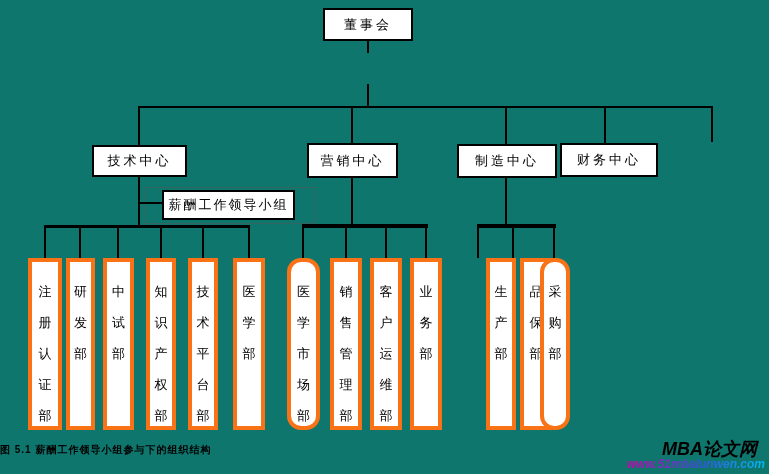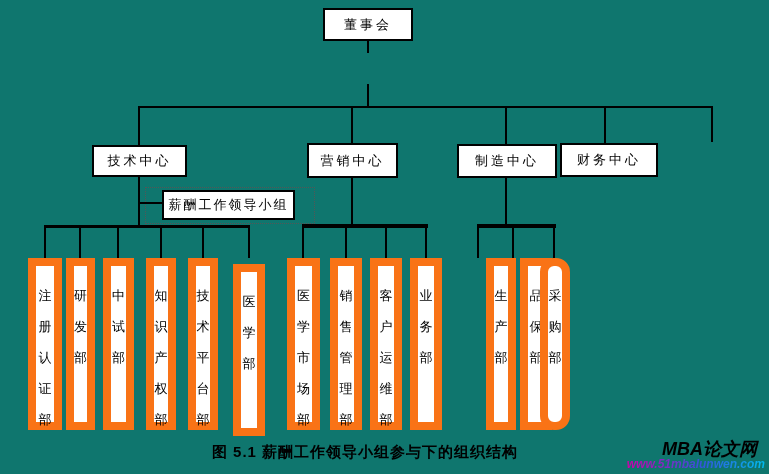--- a/index.html
+++ b/index.html
@@ -26,21 +26,21 @@
   .lg-outer{
     position:absolute;
     border:1px dotted #555;
     background:transparent;
     box-sizing:border-box;
   }
   
   .dept{
     position:absolute;
     top:258px;height:172px;
-    border:8px solid #f97316;
+    border:4px solid #f97316;
     background:#fff;
     box-sizing:border-box;
     display:flex;justify-content:center;
   }
   .vtext{
     width:15px;
     padding-top:14px;
     font-size:13px;
     line-height:31px;
     text-align:center;
@@ -48,24 +48,23 @@
   }
   
   .vline{position:absolute;width:2px;background:#000;}
   .hline{position:absolute;height:2px;background:#000;}
   .hline.t3{height:3px;}
   .hline.t4{height:4px;}
   
   .caption{
     position:absolute;
     left:0;top:443px;width:730px;
-    text-align:center;
     font-family:"Liberation Sans","DejaVu Sans",sans-serif;
     font-weight:bold;
-    font-size:15px;
+    font-size:10px;
     letter-spacing:1px;
   }
   
   .wm-name{
     position:absolute;
     right:12px;top:437px;
     font-family:"Liberation Sans","DejaVu Sans",sans-serif;
     font-weight:bold;font-style:italic;
     font-size:18px;color:#000;
   }
@@ -148,25 +147,25 @@
     </div>
   <div class="dept" style="left:103px;width:31px;">
       <div class="vtext">中试部</div>
     </div>
   <div class="dept" style="left:146px;width:30px;">
       <div class="vtext">知识产权部</div>
     </div>
   <div class="dept" style="left:188px;width:30px;">
       <div class="vtext">技术平台部</div>
     </div>
-  <div class="dept" style="left:233px;width:32px;margin-top:6px;">
+  <div class="dept" style="left:233px;width:32px;">
       <div class="vtext">医学部</div>
     </div>
 
-  <div class="dept" style="left:287px;width:33px;">
+  <div class="dept" style="left:287px;width:33px;border-radius:14px;">
       <div class="vtext">医学市场部</div>
     </div>
   <div class="dept" style="left:330px;width:32px;">
       <div class="vtext">销售管理部</div>
     </div>
   <div class="dept" style="left:370px;width:32px;">
       <div class="vtext">客户运维部</div>
     </div>
   <div class="dept" style="left:410px;width:32px;">
       <div class="vtext">业务部</div>

